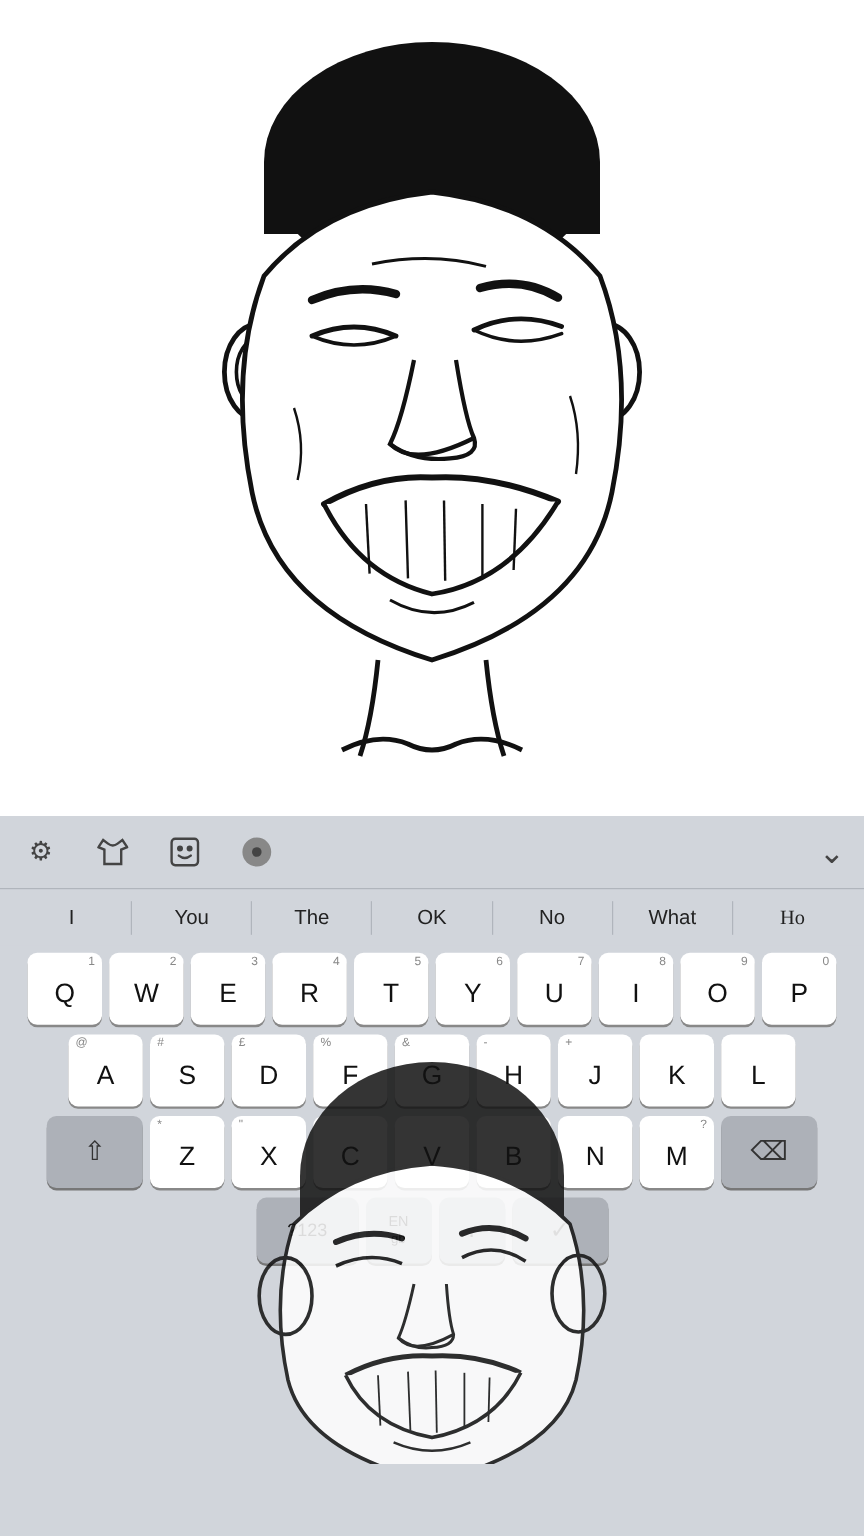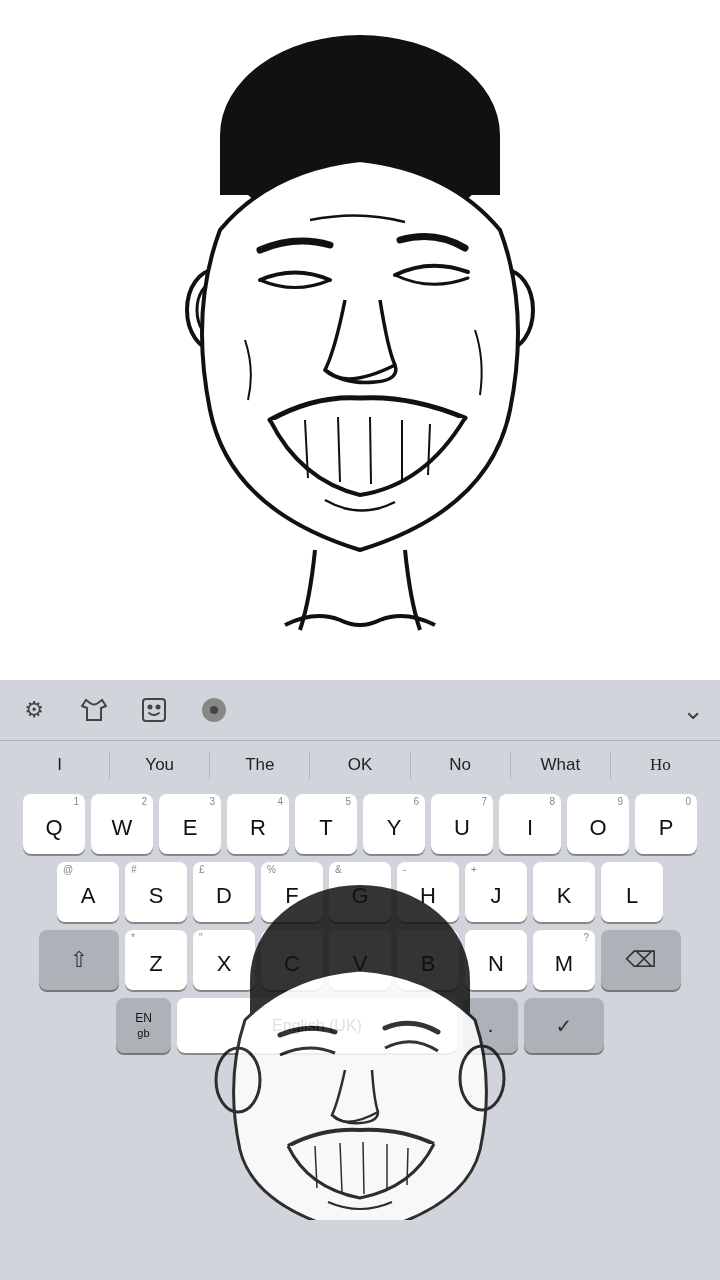--- a/index.html
+++ b/index.html
@@ -483,22 +483,22 @@
       <div class="key key-letter">
           <span class="key-number">?</span>
           <span class="key-main">M</span>
         </div>
       <div class="key-backspace">
         <span class="key-backspace-icon">⌫</span>
       </div>
     </div>
 
     <div class="row-bottom">
+      <div class="key-123">?123</div>
       <div class="key-lang">
         <span style="font-size:12px; line-height:1.2;">EN<br><span style="font-size:11px;">gb</span></span>
       </div>
-      <div class="key-space">English (UK)</div>
       <div class="key-period">.</div>
       <div class="key-enter">✓</div>
     </div>
   </div>
 
 </div>
 
 </body></html>

